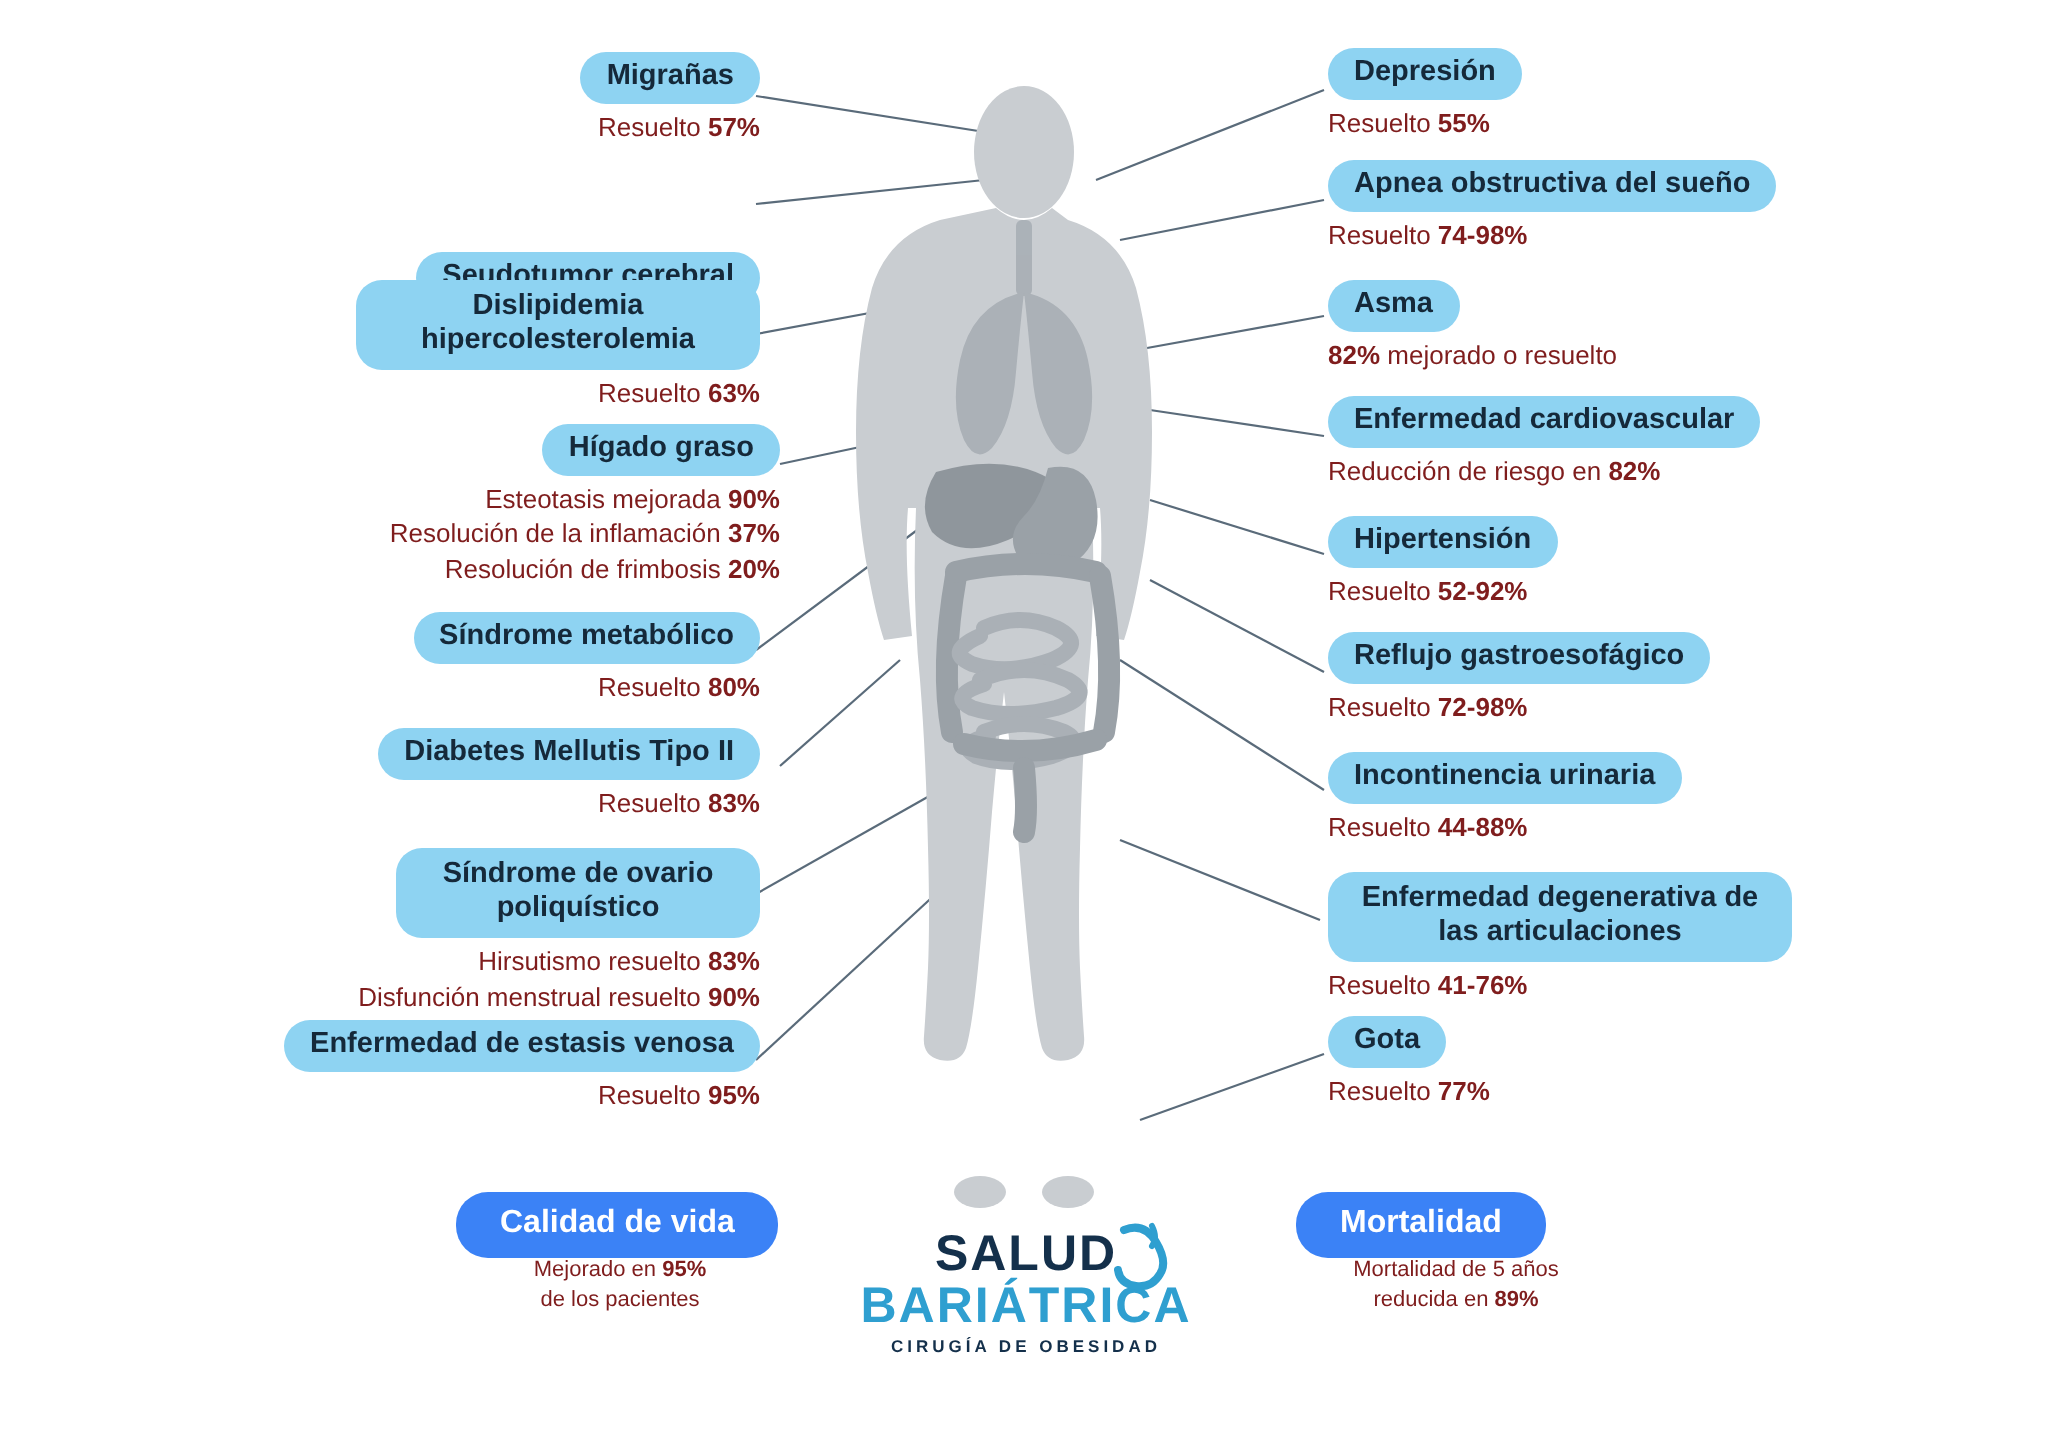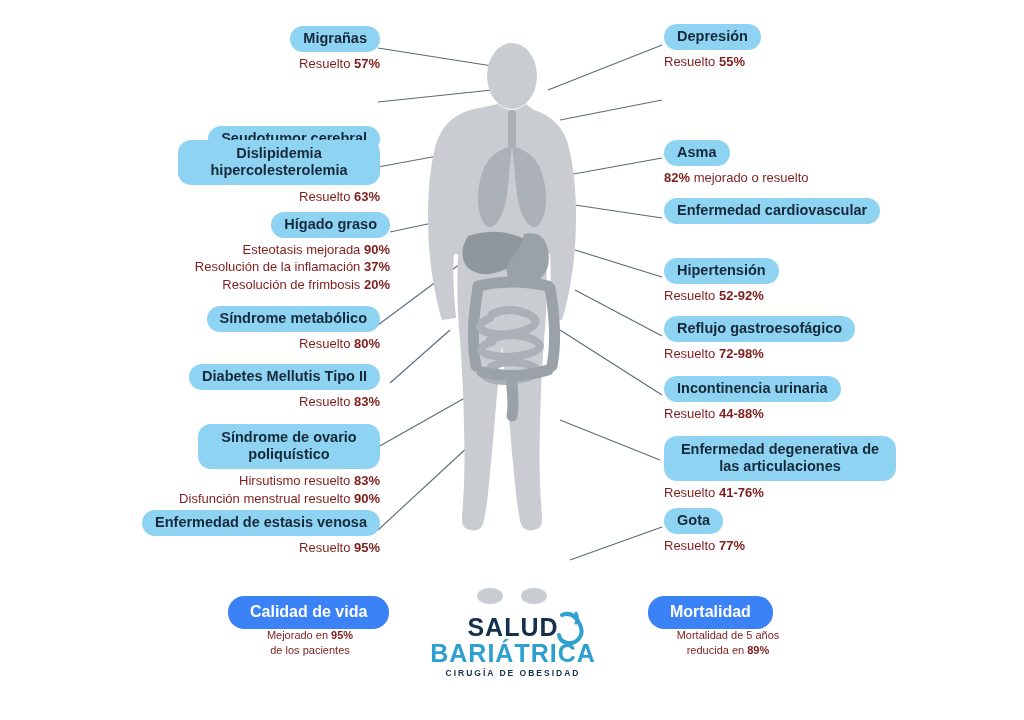--- a/index.html
+++ b/index.html
@@ -182,28 +182,33 @@
   <div class="callout left" style="left:10px;top:510px;width:370px;">
     <div class="pill">Enfermedad de estasis venosa</div>
     <div class="sub">Resuelto <b>95%</b></div>
   </div>
 
   <div class="callout right" style="left:664px;top:24px;width:340px;">
     <div class="pill">Depresión</div>
     <div class="sub">Resuelto <b>55%</b></div>
   </div>
 
+  <div class="callout right" style="left:664px;top:80px;width:348px;">
+    <div class="pill">Apnea obstructiva del sueño</div>
+    <div class="sub">Resuelto <b>74-98%</b></div>
+  </div>
 
   <div class="callout right" style="left:664px;top:140px;width:340px;">
     <div class="pill">Asma</div>
     <div class="sub"><b>82%</b> mejorado o resuelto</div>
   </div>
 
   <div class="callout right" style="left:664px;top:198px;width:348px;">
     <div class="pill">Enfermedad cardiovascular</div>
+    <div class="sub">Reducción de riesgo en <b>82%</b></div>
   </div>
 
   <div class="callout right" style="left:664px;top:258px;width:340px;">
     <div class="pill">Hipertensión</div>
     <div class="sub">Resuelto <b>52-92%</b></div>
   </div>
 
   <div class="callout right" style="left:664px;top:316px;width:348px;">
     <div class="pill">Reflujo gastroesofágico</div>
     <div class="sub">Resuelto <b>72-98%</b></div>

